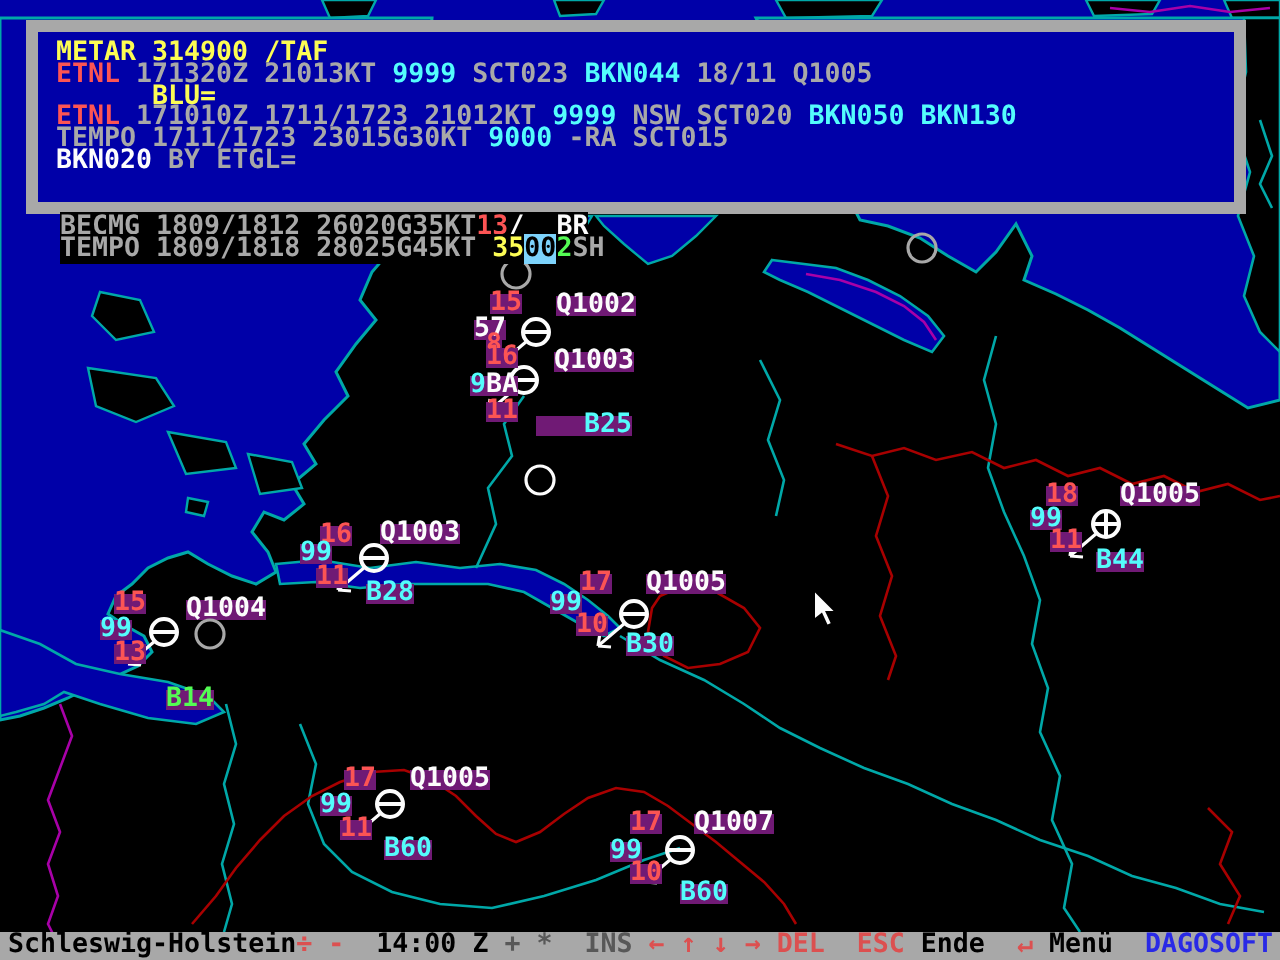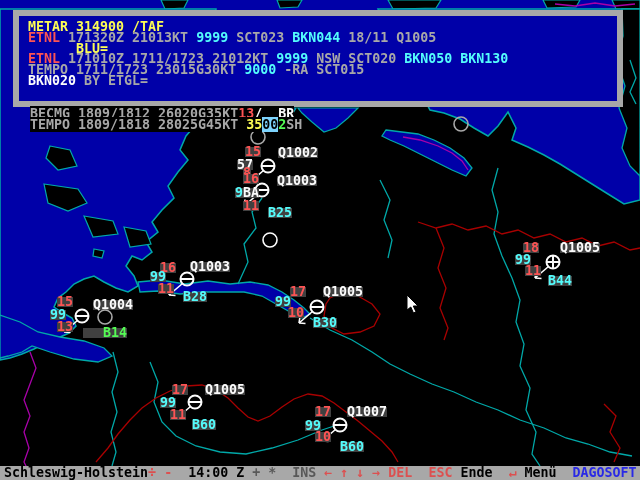--- a/index.html
+++ b/index.html
@@ -24,21 +24,21 @@
   #taf-overlay{position:absolute;left:30px;top:108px;}
   #taf-overlay .line{line-height:11px;height:11px;font-size:13.3px;white-space:pre;}
   #taf-overlay .line span{background:#000;}
   #taf-overlay .line span.c-inv{background:#7dd3fc;}
 
   
   #plot-layer{position:absolute;left:0;top:0;width:640px;height:466px;}
   .station{position:absolute;width:0;height:0;}
   .station svg{position:absolute;left:0;top:0;overflow:visible;}
   .maptext{position:absolute;display:inline-block;font-size:13.3px;line-height:10px;height:10px;
-    white-space:pre;background:#404040;}
+    white-space:pre;background:#701a75;}
   .empty-circle{position:absolute;width:0;height:0;}
   .empty-circle svg{position:absolute;overflow:visible;}
 
   
   #status-bar{position:absolute;left:0;top:466px;width:640px;height:31px;background:#A8A8A8;
     padding-left:4px;box-sizing:border-box;font-size:13.3px;line-height:14px;white-space:pre;}
 
   #cursor{position:absolute;left:0;top:0;overflow:visible;}
 </style>
 </head>
@@ -133,21 +133,21 @@
         <svg width="1" height="1">
           <circle cx="0" cy="0" r="6.5" fill="none" stroke="#FCFCFC" stroke-width="2"></circle>
           <line x1="-6.5" y1="0" x2="6.5" y2="0" stroke="#FCFCFC" stroke-width="2"></line>
           <path d="M-4.5,4.5 L-18,16 M-18,16 L-11.5,16.5 M-18,16 L-17,9.5" fill="none" stroke="#FCFCFC" stroke-width="1.6"></path>
         </svg>
         <span class="c-red maptext" style="left: -19px; top: -16px;">16</span>
         <span class="c-white maptext" style="left: 15px; top: -14px;">Q1003</span>
         <span class="c-cyan maptext" style="left: -27px; top: -2px;">9</span>
         <span class="c-white maptext" style="left: -19px; top: -2px;">BA</span>
         <span class="c-red maptext" style="left: -19px; top: 11px;">11</span>
-        <span class="c-cyan maptext" style="left: 6px; top: 18px;">B25</span>
+        <span class="c-cyan maptext" style="left: 6px; top: 18px; padding-left: 24px;">B25</span>
       </div>
       <div class="station" style="left: 187px; top: 279px;">
         <svg width="1" height="1">
           <circle cx="0" cy="0" r="6.5" fill="none" stroke="#FCFCFC" stroke-width="2"></circle>
           <line x1="-6.5" y1="0" x2="6.5" y2="0" stroke="#FCFCFC" stroke-width="2"></line>
           <path d="M-4.5,4.5 L-18,16 M-18,16 L-11.5,16.5 M-18,16 L-17,9.5" fill="none" stroke="#FCFCFC" stroke-width="1.6"></path>
         </svg>
         <span class="c-red maptext" style="left: -27px; top: -16px;">16</span>
         <span class="c-white maptext" style="left: 3px; top: -17px;">Q1003</span>
         <span class="c-cyan maptext" style="left: -37px; top: -7px;">99</span>
@@ -157,21 +157,21 @@
       <div class="station" style="left: 82px; top: 316px;">
         <svg width="1" height="1">
           <circle cx="0" cy="0" r="6.5" fill="none" stroke="#FCFCFC" stroke-width="2"></circle>
           <line x1="-6.5" y1="0" x2="6.5" y2="0" stroke="#FCFCFC" stroke-width="2"></line>
           <path d="M-4.5,4.5 L-18,16 M-18,16 L-11.5,16.5 M-18,16 L-17,9.5" fill="none" stroke="#FCFCFC" stroke-width="1.6"></path>
         </svg>
         <span class="c-red maptext" style="left: -25px; top: -19px;">15</span>
         <span class="c-white maptext" style="left: 11px; top: -16px;">Q1004</span>
         <span class="c-cyan maptext" style="left: -32px; top: -6px;">99</span>
         <span class="c-red maptext" style="left: -25px; top: 6px;">13</span>
-        <span class="c-green maptext" style="left: 1px; top: 12px; padding-left: 20px;">B14</span>
+        <span class="c-green maptext" style="left: 1px; top: 29px;">B14</span>
       </div>
       <div class="station" style="left: 317px; top: 307px;">
         <svg width="1" height="1">
           <circle cx="0" cy="0" r="6.5" fill="none" stroke="#FCFCFC" stroke-width="2"></circle>
           <line x1="-6.5" y1="0" x2="6.5" y2="0" stroke="#FCFCFC" stroke-width="2"></line>
           <path d="M-4.5,4.5 L-18,16 M-18,16 L-11.5,16.5 M-18,16 L-17,9.5" fill="none" stroke="#FCFCFC" stroke-width="1.6"></path>
         </svg>
         <span class="c-red maptext" style="left: -27px; top: -20px;">17</span>
         <span class="c-white maptext" style="left: 6px; top: -20px;">Q1005</span>
         <span class="c-cyan maptext" style="left: -42px; top: -10px;">99</span>

